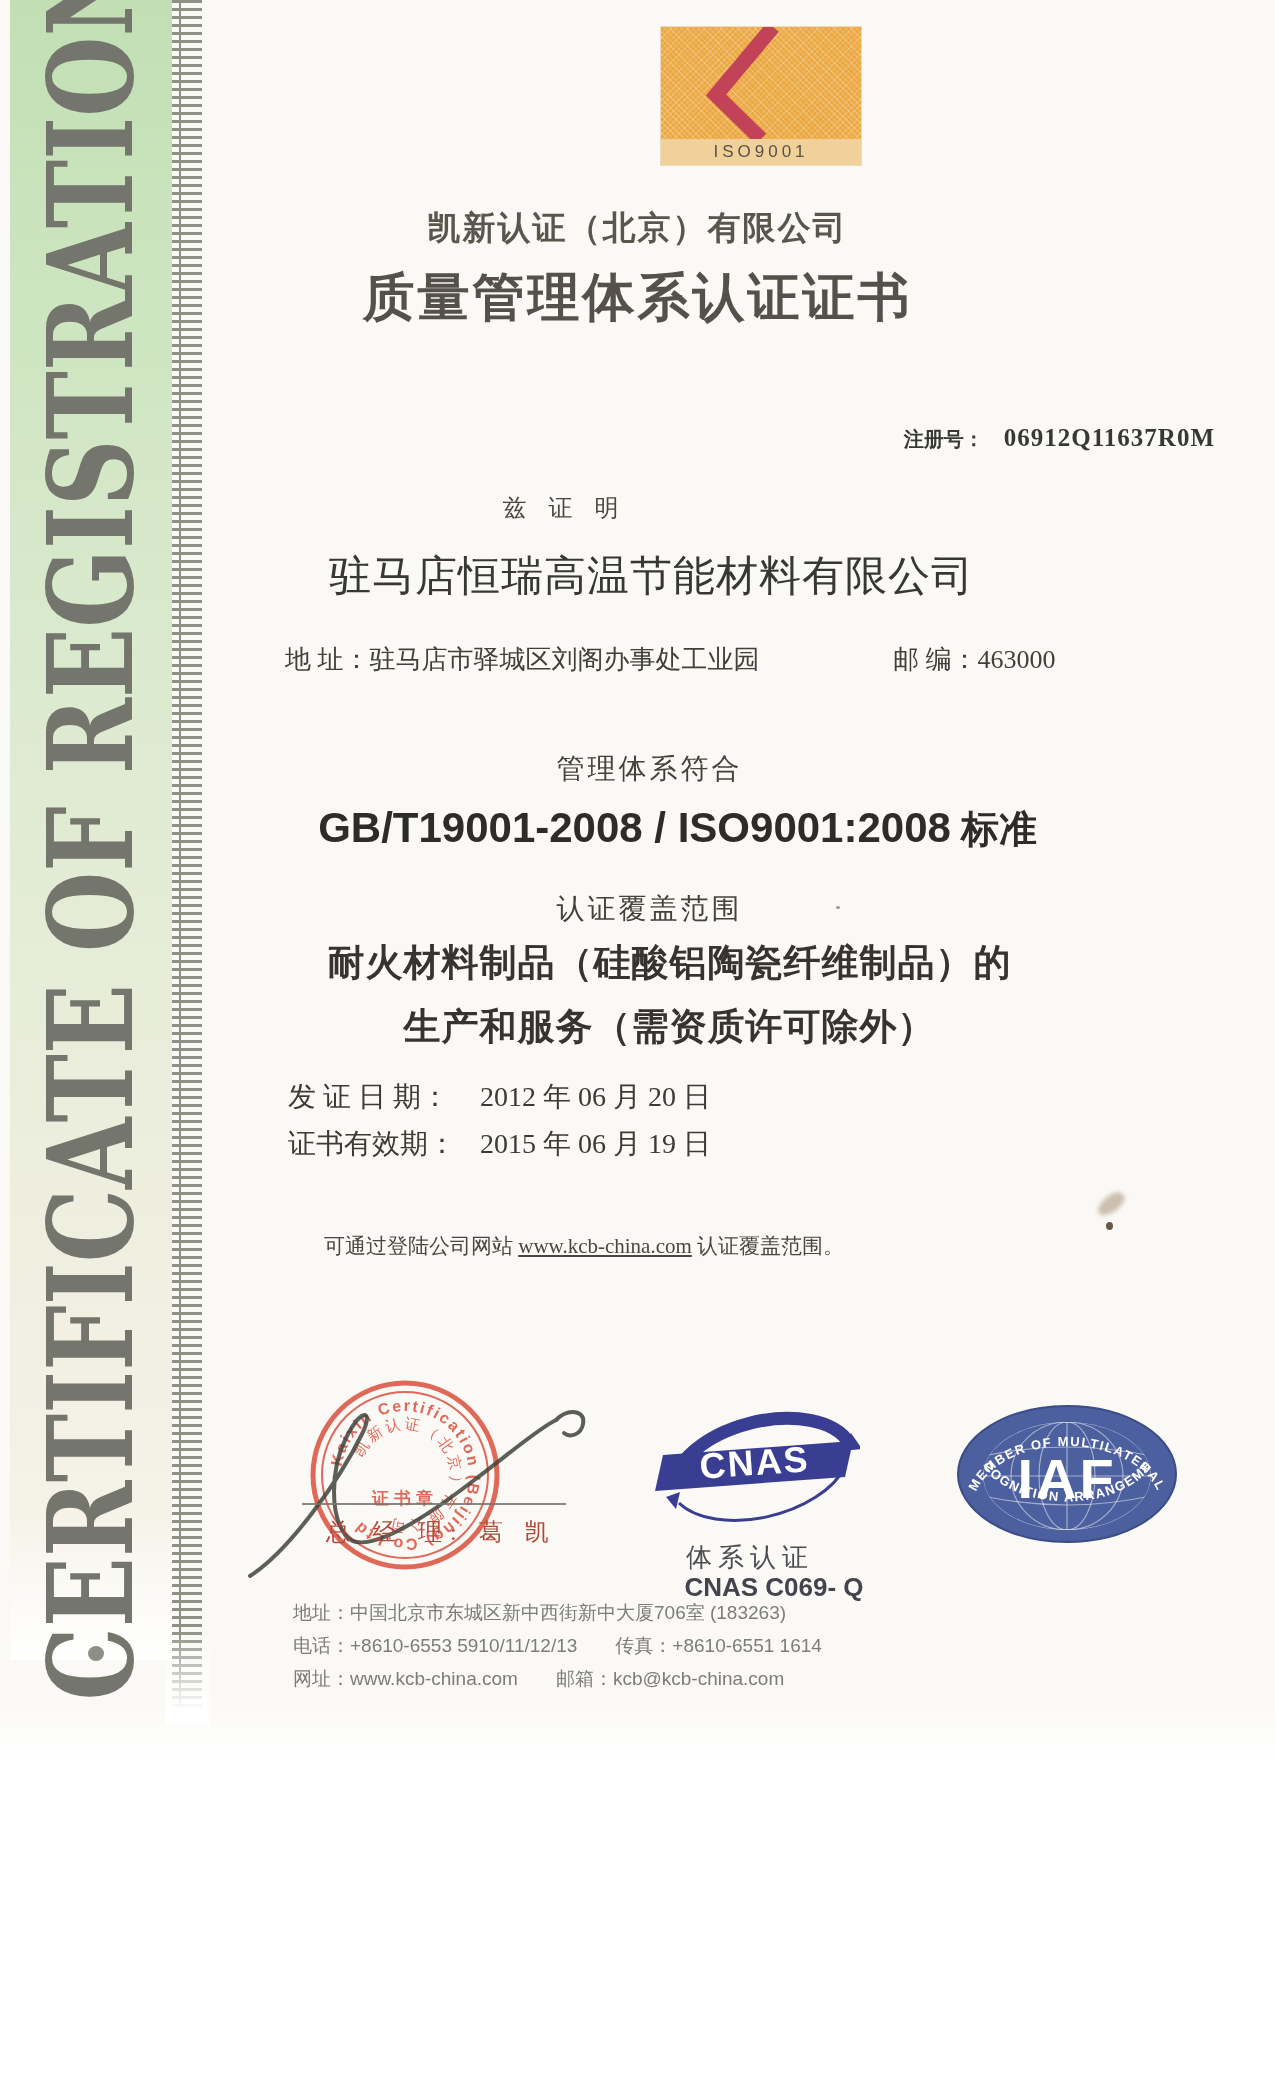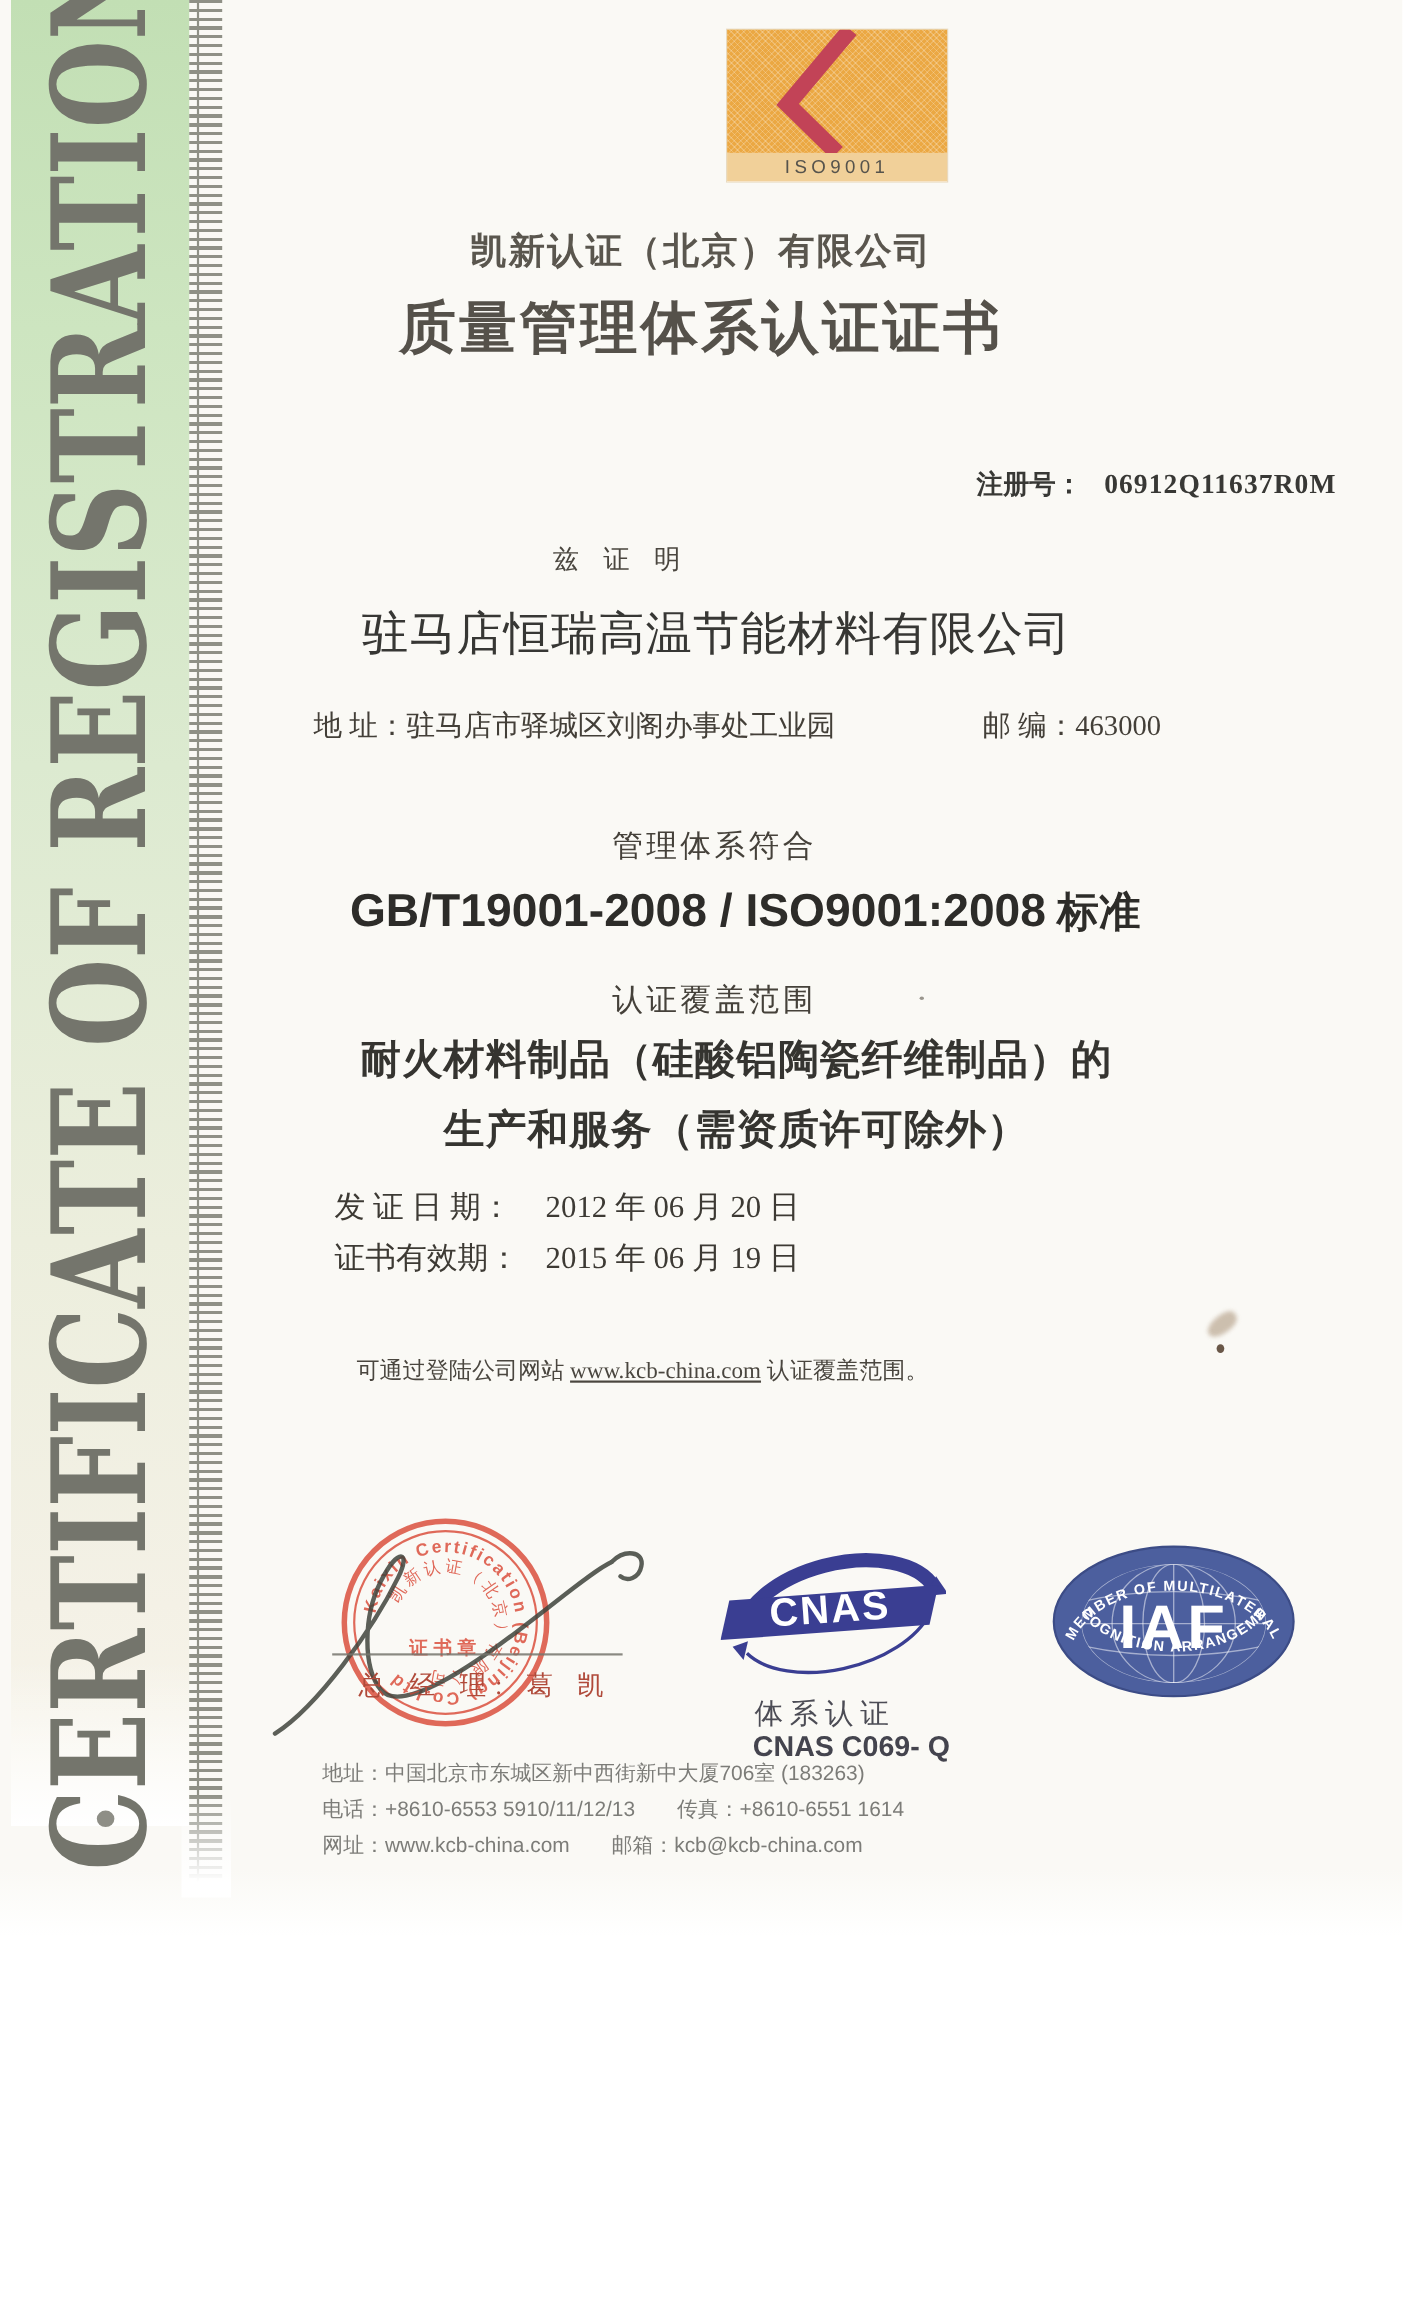--- a/index.html
+++ b/index.html
@@ -29,37 +29,37 @@
   .iso-main{position:relative;width:100%;height:112px;background-color:#eba843;
         background-image:repeating-linear-gradient(45deg,rgba(255,255,255,.22) 0 1px,rgba(0,0,0,0) 1px 4px),
                          repeating-linear-gradient(-45deg,rgba(255,255,255,.18) 0 1px,rgba(0,0,0,0) 1px 4px);}
   .iso-band{width:100%;height:26px;background:#f1d099;display:flex;align-items:center;justify-content:center;
         font-family:"Liberation Sans",sans-serif;font-size:17px;letter-spacing:4px;color:#56534c;}
   
   .cline{position:absolute;left:0;width:1275px;text-align:center;white-space:nowrap;}
   .org-name{top:206px;font-size:33px;font-weight:700;letter-spacing:2px;color:#5a564e;}
   .main-title{top:263px;font-size:52px;font-weight:700;letter-spacing:3px;color:#55514a;}
   .reg-row{position:absolute;top:424px;right:60px;white-space:nowrap;font-weight:700;color:#383835;}
-  .reg-label{font-size:24px;}
+  .reg-label{font-size:20px;}
   .reg-number{font-size:25px;margin-left:20px;letter-spacing:1px;}
   .intro{top:492px;font-size:24px;letter-spacing:8px;color:#4a463f;transform:translateX(-73px);}
   .company{top:548px;font-family:"Liberation Sans",sans-serif;font-weight:500;
            font-size:42px;letter-spacing:1px;color:#373734;padding-left:14px;}
   .addr-row{position:absolute;top:642px;left:0;width:1275px;font-size:26px;color:#433f38;white-space:nowrap;}
   .addr-left{position:absolute;left:285px;}
   .addr-right{position:absolute;left:893px;}
   .conform{top:750px;font-size:28px;letter-spacing:3px;transform:translateX(12px);color:#45413a;}
   .std-line{top:804px;transform:translateX(40px);color:#2d2c29;}
   .std-code{font-family:"Liberation Sans",sans-serif;font-weight:700;font-size:42px;letter-spacing:0;}
   .std-suffix{font-size:38px;font-weight:700;margin-left:10px;}
   .scope-head{top:890px;font-size:28px;letter-spacing:3px;transform:translateX(12px);color:#45413a;}
   .scope1{top:938px;font-size:37px;font-weight:700;letter-spacing:1px;transform:translateX(32px);color:#353430;}
   .scope2{top:1002px;font-size:37px;font-weight:700;letter-spacing:1px;transform:translateX(32px);color:#353430;}
   .date-row{position:absolute;left:288px;font-size:28px;color:#3d3a34;white-space:nowrap;}
-  .date-row .dlabel{display:inline-block;width:192px;margin-left:16px;}
+  .date-row .dlabel{display:inline-block;width:192px;}
   .note{position:absolute;left:288px;top:1228px;font-size:21px;line-height:37px;color:#4a463f;white-space:nowrap;}
   .note .indent{margin-left:36px;}
   .note .nlink{text-decoration:underline;}
   
   .seal-svg{position:absolute;left:308px;top:1378px;opacity:.9;}
   .sig-svg{position:absolute;left:234px;top:1386px;}
   .sig-line{position:absolute;left:302px;top:1503px;width:264px;height:2px;background:#75756d;opacity:.85;}
   .signer{position:absolute;left:326px;top:1516px;font-size:24px;letter-spacing:8px;
           color:#b04a3a;white-space:nowrap;}
   

